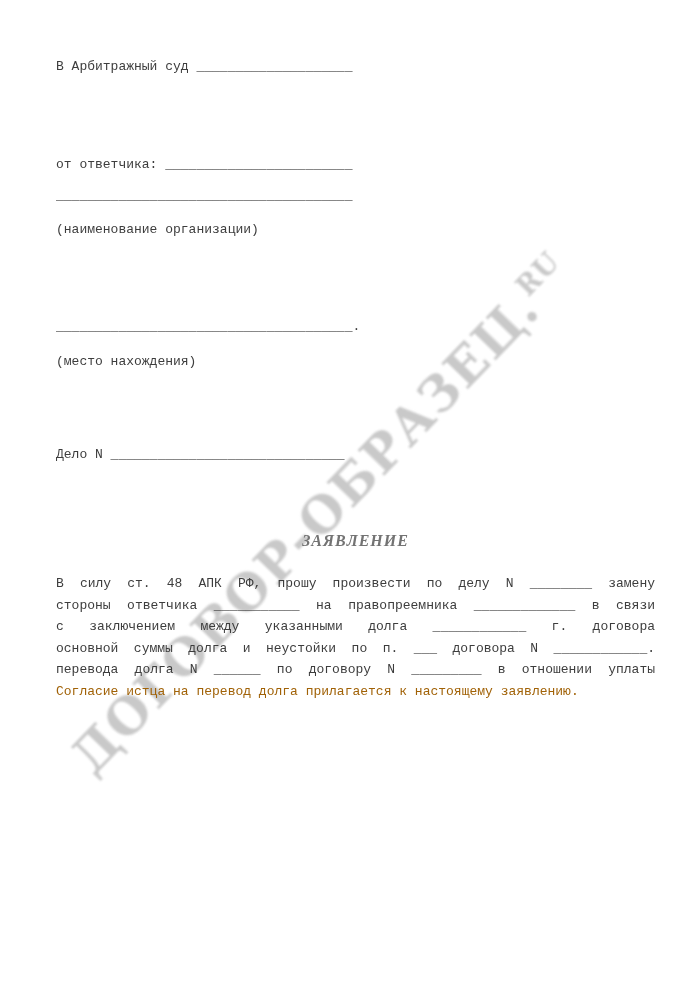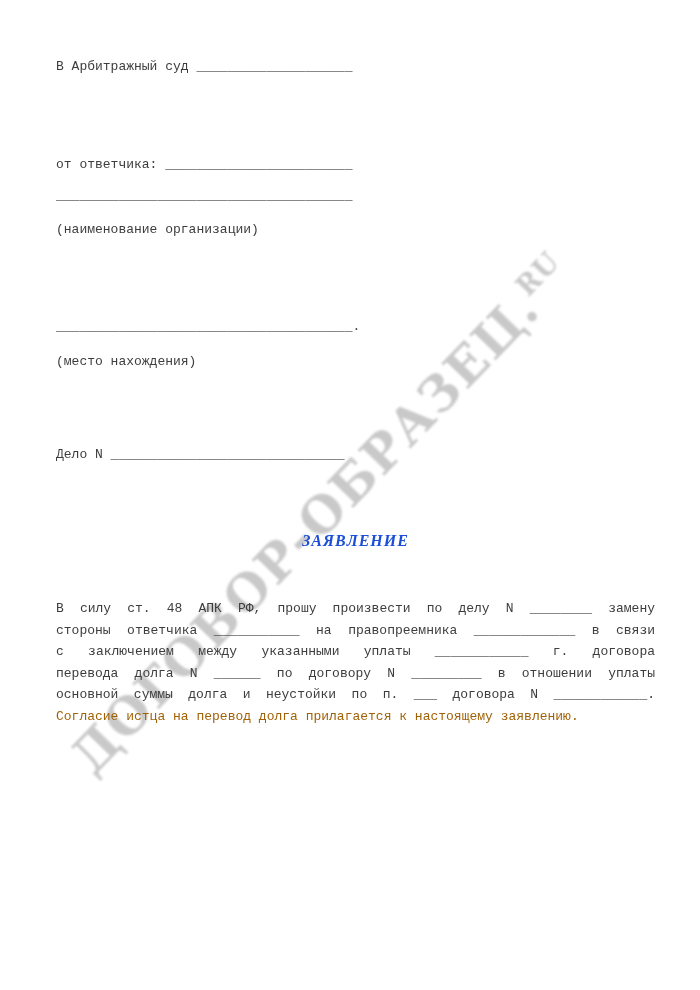--- a/index.html
+++ b/index.html
@@ -16,21 +16,21 @@
     font-size:13px; color:#3d3d3d; line-height:21.5px;
     text-align:justify; text-align-last:justify;
   }
   .bline-last {
     font-size:13px; color:#a16207; line-height:21.5px;
     text-align:left; text-align-last:left; white-space:pre;
   }
   .title {
     position:absolute; left:56px; top:532px; width:599px; text-align:center;
     font-family:"Liberation Serif","DejaVu Serif",serif; font-style:italic;
-    font-size:16px; font-weight:600; letter-spacing:1px; color:#1d4ed8; z-index:1;
+    font-size:16px; font-weight:600; letter-spacing:1px; color:#737373; z-index:1;
   }
   .watermark {
     position:absolute; left:322px; top:515px;
     transform:translate(-50%,-50%) rotate(-46deg);
     font-family:"DejaVu Serif","Liberation Serif",serif; font-weight:bold;
     font-size:50px; letter-spacing:2px; color:#c9c9c9; white-space:nowrap;
     filter:blur(1px); z-index:0; user-select:none;
   }
   .watermark .suffix { font-size:27px; vertical-align:20px; letter-spacing:1px; }
 </style>
@@ -52,23 +52,23 @@
   <div class="abs mono" style="top:222px">(наименование организации)</div>
 
   <div class="abs mono" style="top:319px">______________________________________.</div>
 
   <div class="abs mono" style="top:354px">(место нахождения)</div>
 
   <div class="abs mono" style="top:447px">Дело N ______________________________</div>
 
   <div class="title">ЗАЯВЛЕНИЕ</div>
 
-  <div class="bodyblock" style="top:598px">
+  <div class="bodyblock" style="top:573px">
     <div class="bline">В силу ст. 48 АПК РФ, прошу произвести по делу N ________ замену</div>
     <div class="bline">стороны ответчика ___________ на правопреемника _____________ в связи</div>
-    <div class="bline">с заключением между указанными уплаты ____________ г. договора</div>
+    <div class="bline">с заключением между указанными долга ____________ г. договора</div>
+    <div class="bline">основной суммы долга и неустойки по п. ___ договора N ____________.</div>
     <div class="bline">перевода долга N ______ по договору N _________ в отношении уплаты</div>
-    <div class="bline">основной суммы долга и неустойки по п. ___ договора N ____________.</div>
     <div class="bline-last">Согласие истца на перевод долга прилагается к настоящему заявлению.</div>
   </div>
 
 
 </div>
 
 </body></html>

